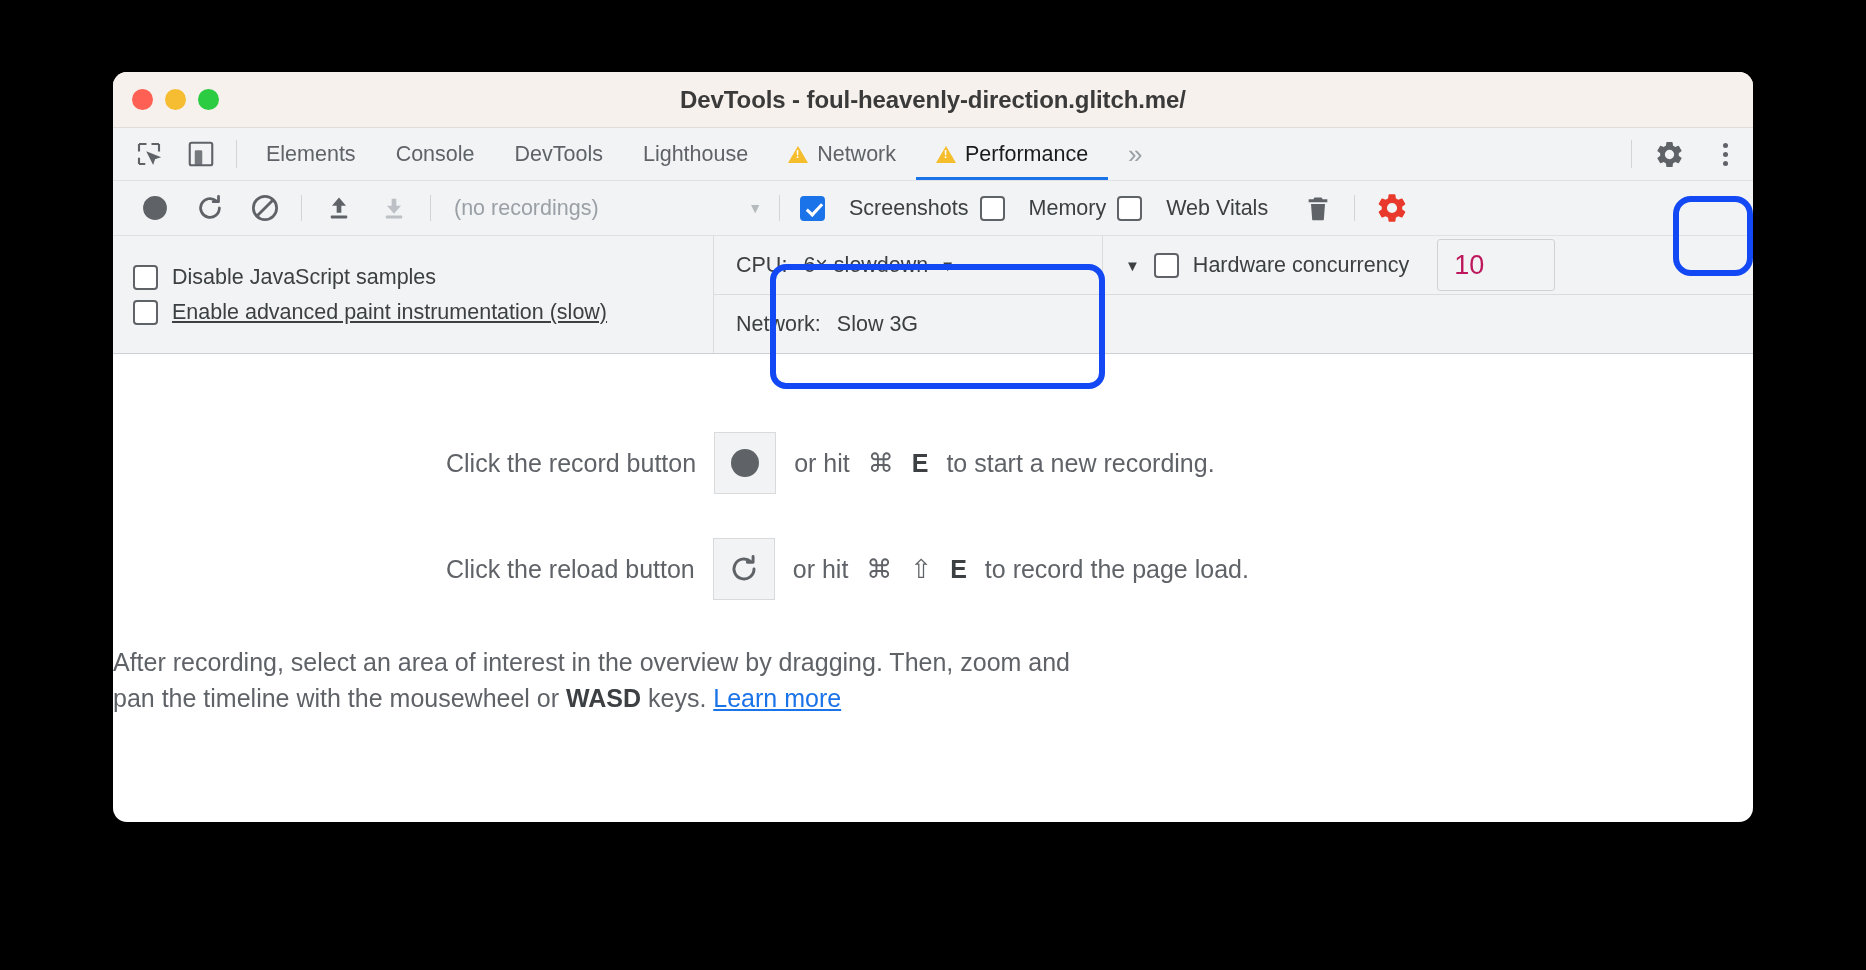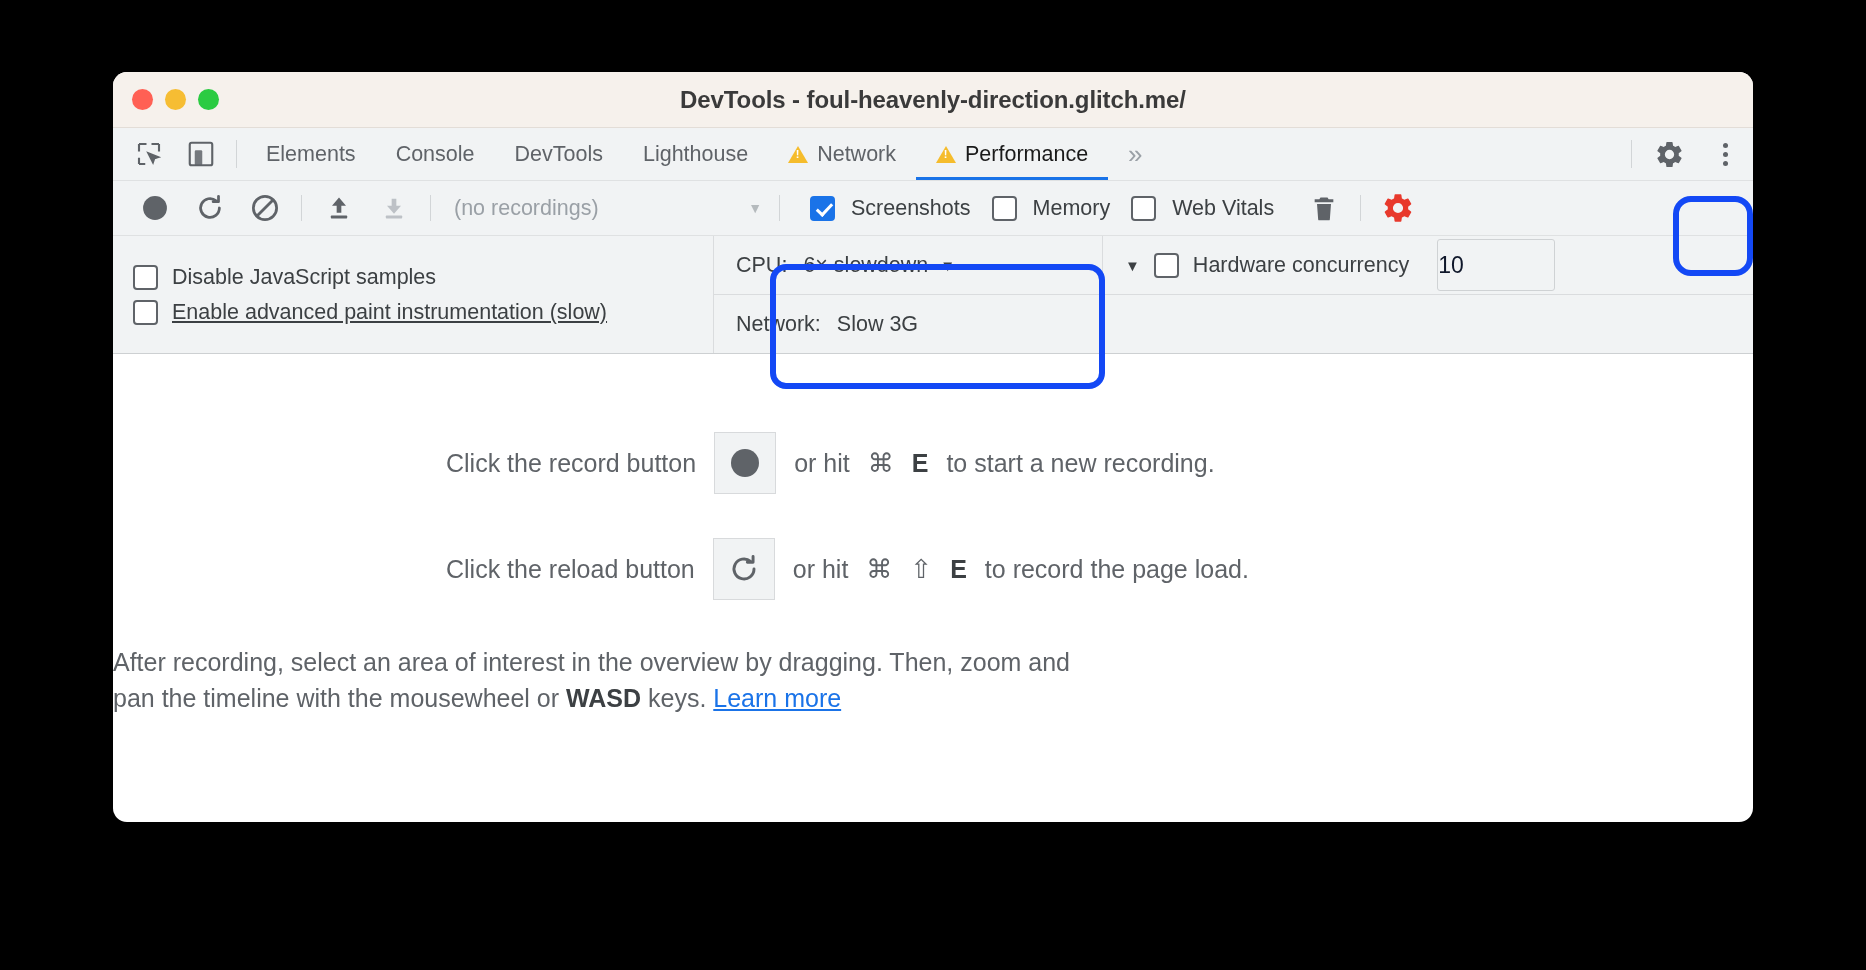--- a/index.html
+++ b/index.html
@@ -162,22 +162,22 @@
   .recordings {
     display: flex;
     align-items: center;
     min-width: 330px;
     padding-left: 14px;
     color: #9aa0a6;
     font-size: 21.5px;
   }
   .recordings .caret { margin-left: auto; margin-right: 8px; color: #b5babd; font-size: 14px; }
   .cbox-wrap {
-    display: flex; align-items: center; gap: 16px;
-    margin-left: 21px;
+    display: flex; align-items: center; gap: 24px;
+    margin-left: 11px;
     font-size: 21.5px;
     color: #3c4043;
     white-space: nowrap;
   }
   .cbox {
     width: 25px; height: 25px;
     border: 2px solid #5f6368;
     border-radius: 4px;
     background: #ffffff;
     flex: none;
@@ -254,22 +254,23 @@
   .hc-bottom { flex: 1; }
   .hc-input {
     width: 118px;
     height: 52px;
     margin-left: 14px;
     background: #f1f3f4;
     border: 1px solid #cfd2d4;
     border-radius: 3px;
     display: flex;
     align-items: center;
-    font-size: 23px;
-    color: #0f172a;
+    padding-left: 16px;
+    font-size: 27px;
+    color: #be185d;
   }
 
   
   .panel-body {
     background: #ffffff;
     height: 404px;
     padding-top: 78px;
     font-size: 25px;
     color: #5f6368;
   }

